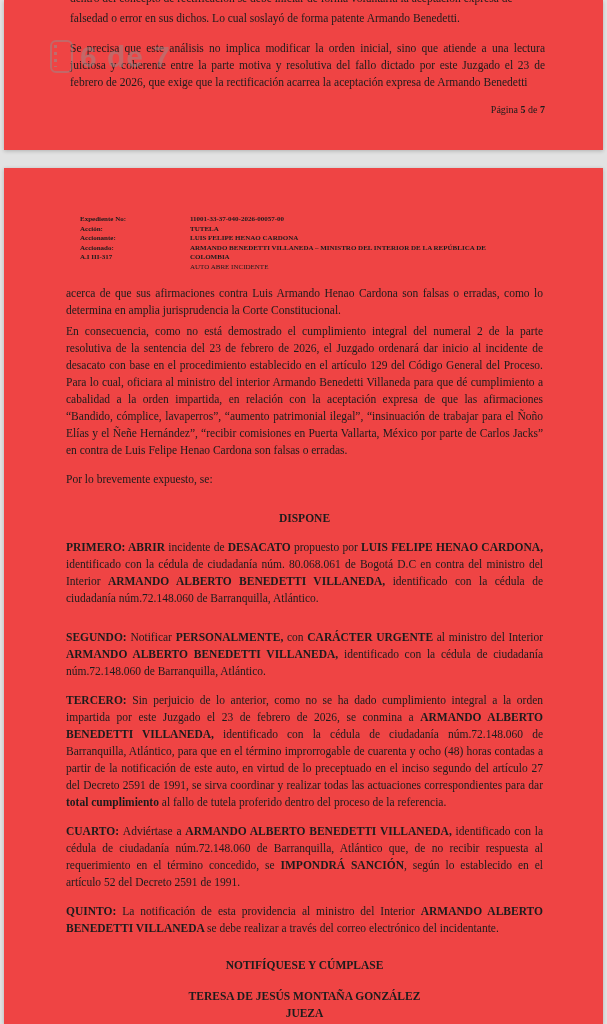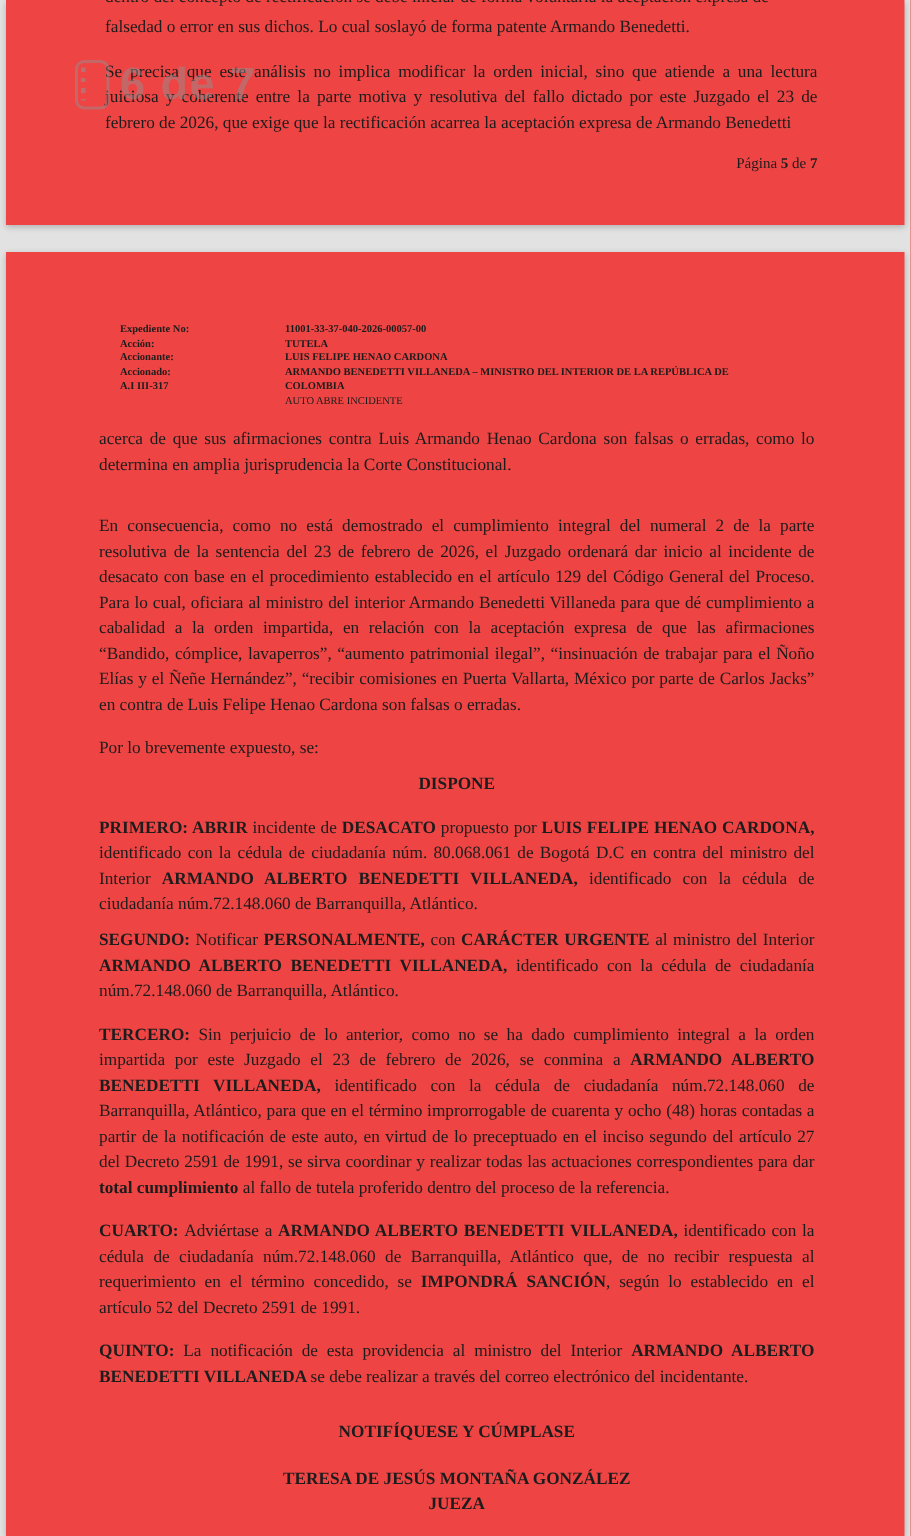--- a/index.html
+++ b/index.html
@@ -46,22 +46,22 @@
   }
   
   .hdr{display:flex;margin-left:14px;font-size:7px;line-height:9.6px;}
   .hdr-left{width:110px;flex:none;font-weight:bold;}
   .hdr-right{width:318px;flex:none;}
   .hdr-right .val{font-weight:bold;}
   .hdr-right .note{font-weight:normal;}
   .center{text-align:center;}
   .bold{font-weight:bold;}
   .mt12{margin-top:12px;}
-  .mt10{margin-top:24px;}
-  .mt11{margin-top:7px;}
+  .mt10{margin-top:4px;}
+  .mt11{margin-top:22px;}
   .mt20{margin-top:20px;}
   .mt14{margin-top:14px;}
 </style>
 </head>
 <body>
 
 <div style="position:absolute;inset:0;">
 
   <div class="wm">
     <div class="wm-icon"></div>

